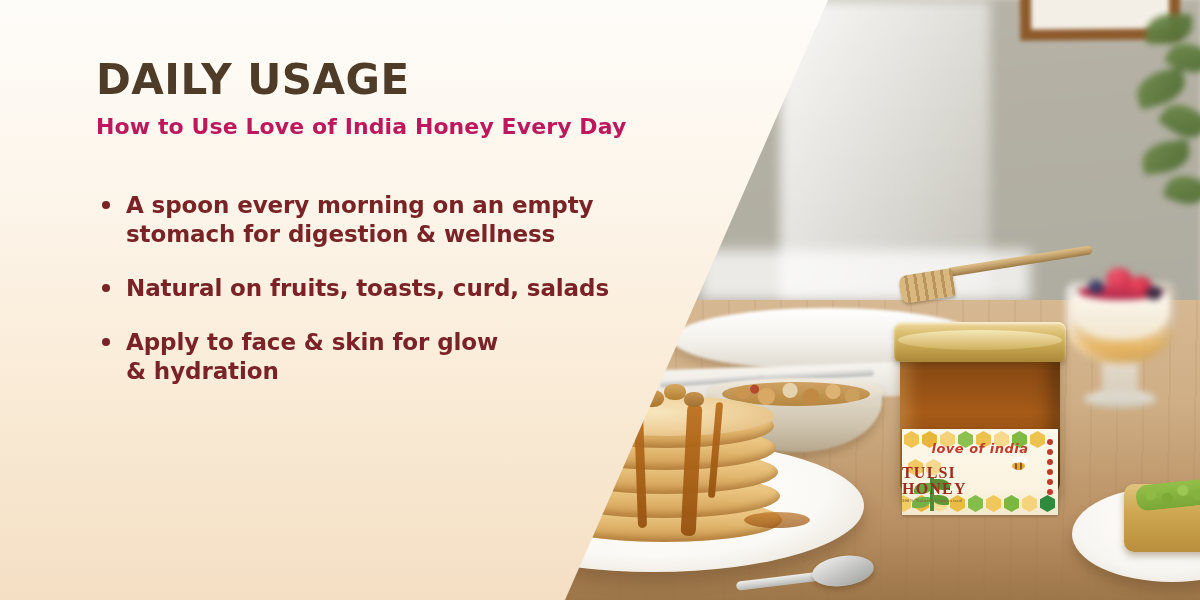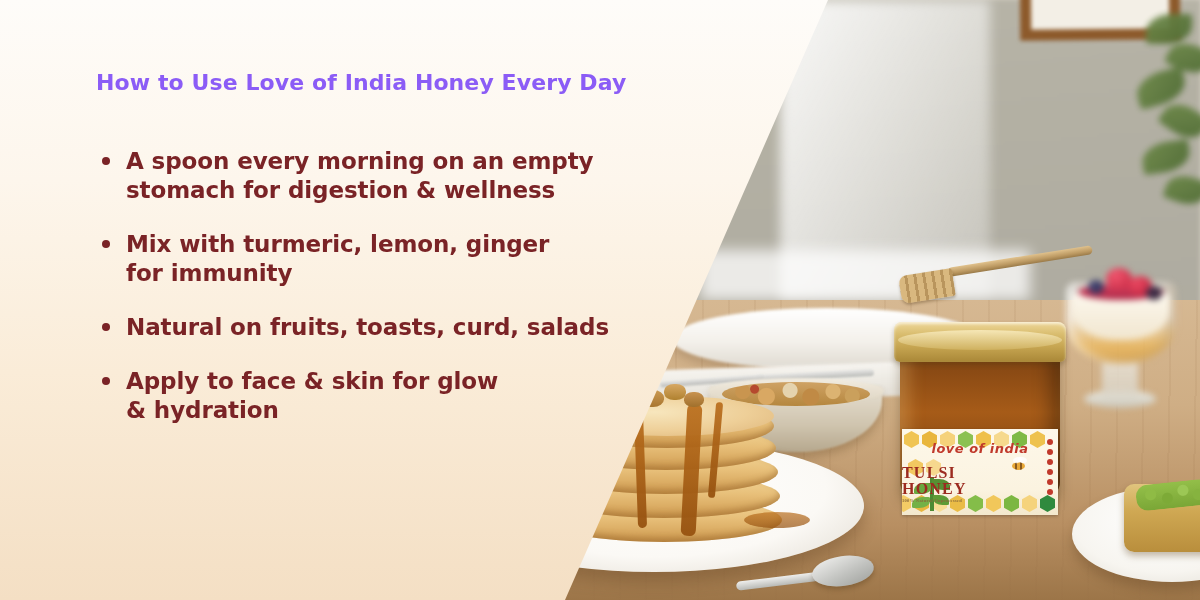--- a/index.html
+++ b/index.html
@@ -291,21 +291,21 @@
 
   .title {
     font-family:"DejaVu Sans", sans-serif;
     font-size:42px; font-weight:700; letter-spacing:.5px;
     color:#4e3b28; line-height:1.05;
   }
   .subtitle {
     margin-top:12px;
     font-family:"DejaVu Sans", sans-serif;
     font-size:22px; font-weight:700; letter-spacing:.1px;
-    color:#8b5cf6;
+    color:#be185d;
   }
 
   .bullets { margin-top:52px; list-style:none; }
   .bullet {
     display:flex; align-items:flex-start;
     margin-bottom:25px;
   }
   .dot {
     flex:0 0 auto;
     width:8px; height:8px; border-radius:50%;
@@ -458,32 +458,28 @@
     <div class="spoon-bowl"></div>
 
     <div class="plate-baklava"></div>
     <div class="baklava"></div>
     <div class="pistachio"></div>
   </div>
 
   <div class="panel"></div>
 
   <div class="content">
+    <h1 class="title">DAILY USAGE</h1>
     <div class="subtitle">How to Use Love of India Honey Every Day</div>
 
     <ul class="bullets">
       <li class="bullet">
         <span class="dot"></span>
         <span class="btext">A spoon every morning on an empty
 stomach for digestion &amp; wellness</span>
-      </li>
-      <li class="bullet">
-        <span class="dot"></span>
-        <span class="btext">Mix with turmeric, lemon, ginger
-for immunity</span>
       </li>
       <li class="bullet">
         <span class="dot"></span>
         <span class="btext">Natural on fruits, toasts, curd, salads</span>
       </li>
       <li class="bullet">
         <span class="dot"></span>
         <span class="btext">Apply to face &amp; skin for glow
 &amp; hydration</span>
       </li>

